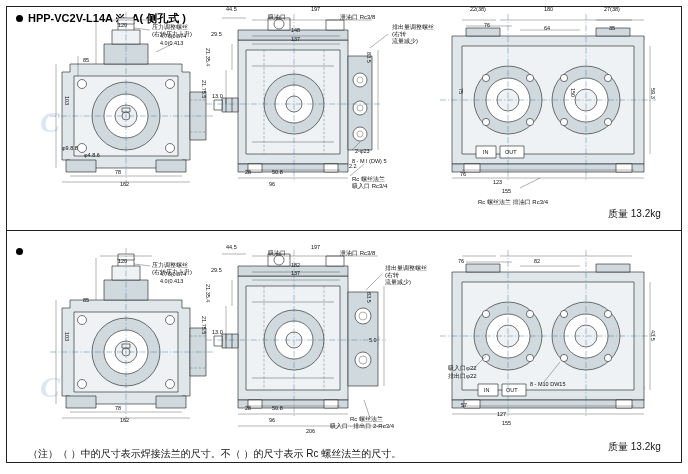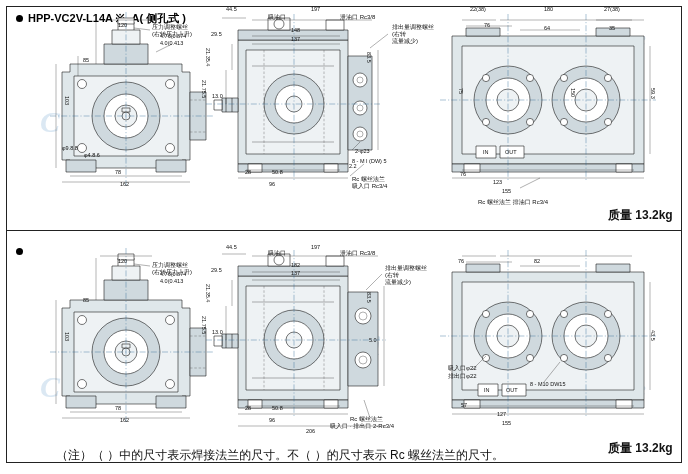--- a/index.html
+++ b/index.html
@@ -71,29 +71,28 @@
     white-space: nowrap;
     line-height: 1.15;
   }
   .lbl.cn { font-size: 6px; }
   .lbl.vert {
     writing-mode: vertical-rl;
     text-orientation: mixed;
   }
   .mass {
     position: absolute;
-    font-size: 12px;
-    font-weight: bold;
+    font-size: 10px;
+    font-weight: normal;
     white-space: nowrap;
   }
   .note {
     position: absolute;
-    font-size: 12px;
+    font-size: 10px;
     white-space: nowrap;
-    margin-left: 28px;
   }
   
   svg.layer {
     position: absolute;
     left: 0; top: 0;
     width: 688px;
     height: 474px;
     overflow: visible;
   }
   .ln { stroke: #1b1b1b; stroke-width: 0.6; fill: none; }

